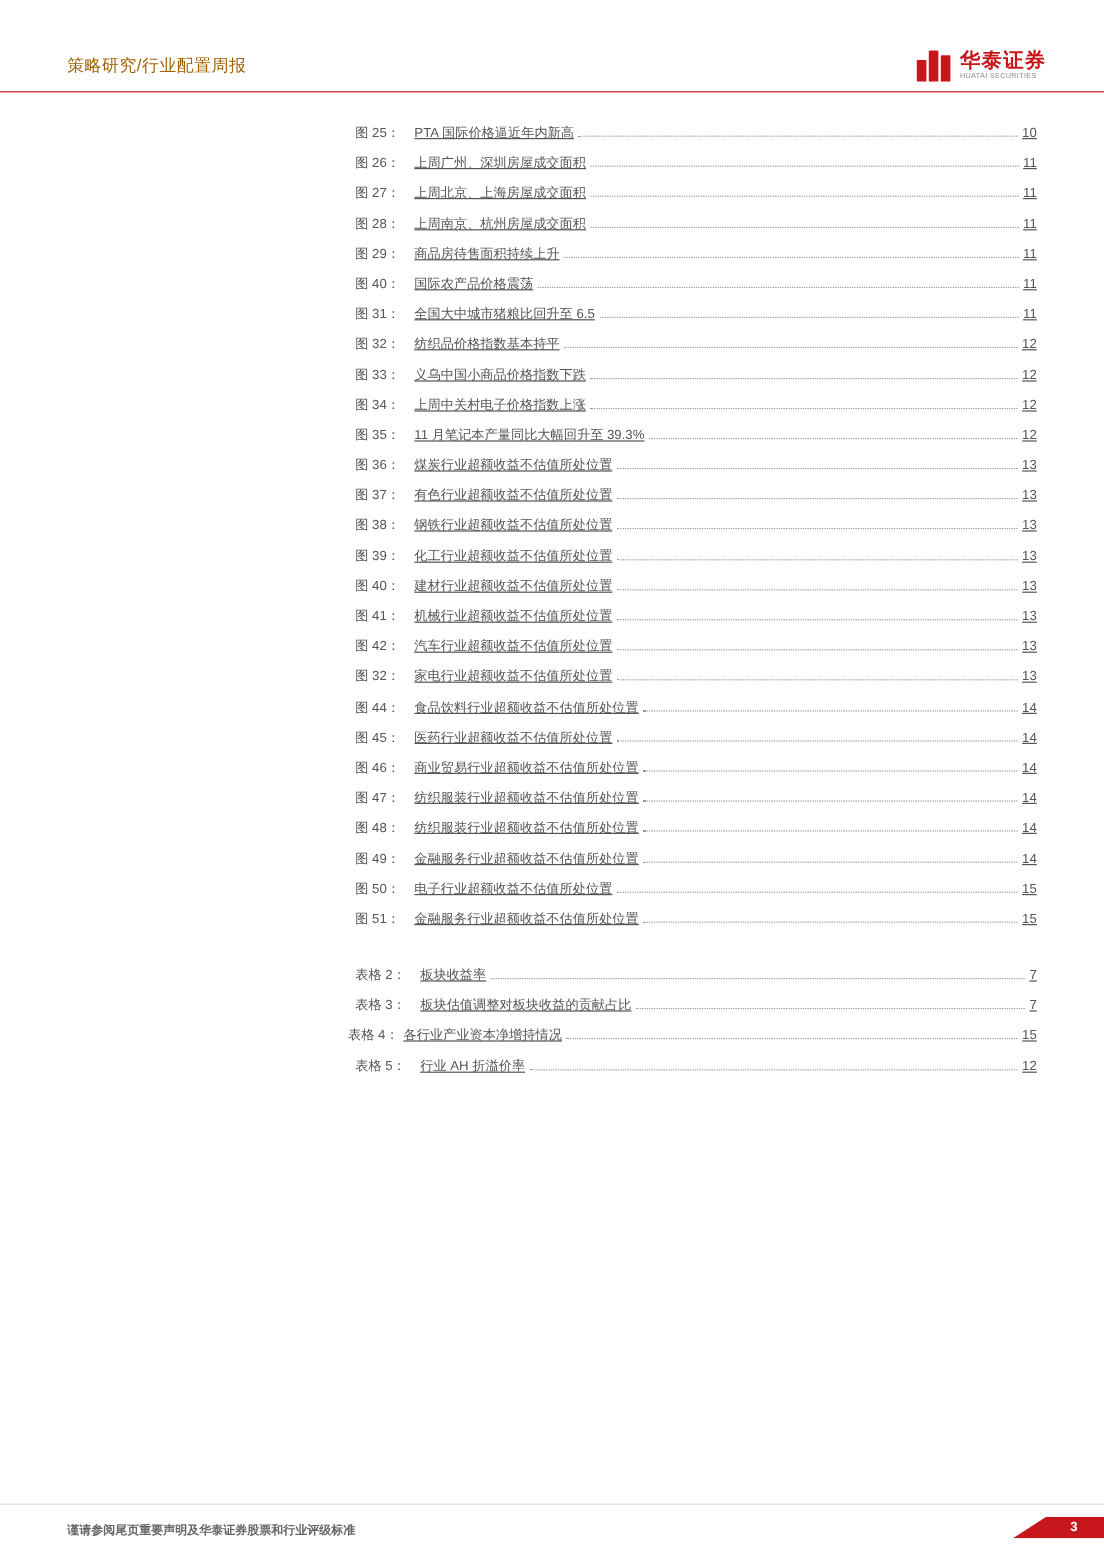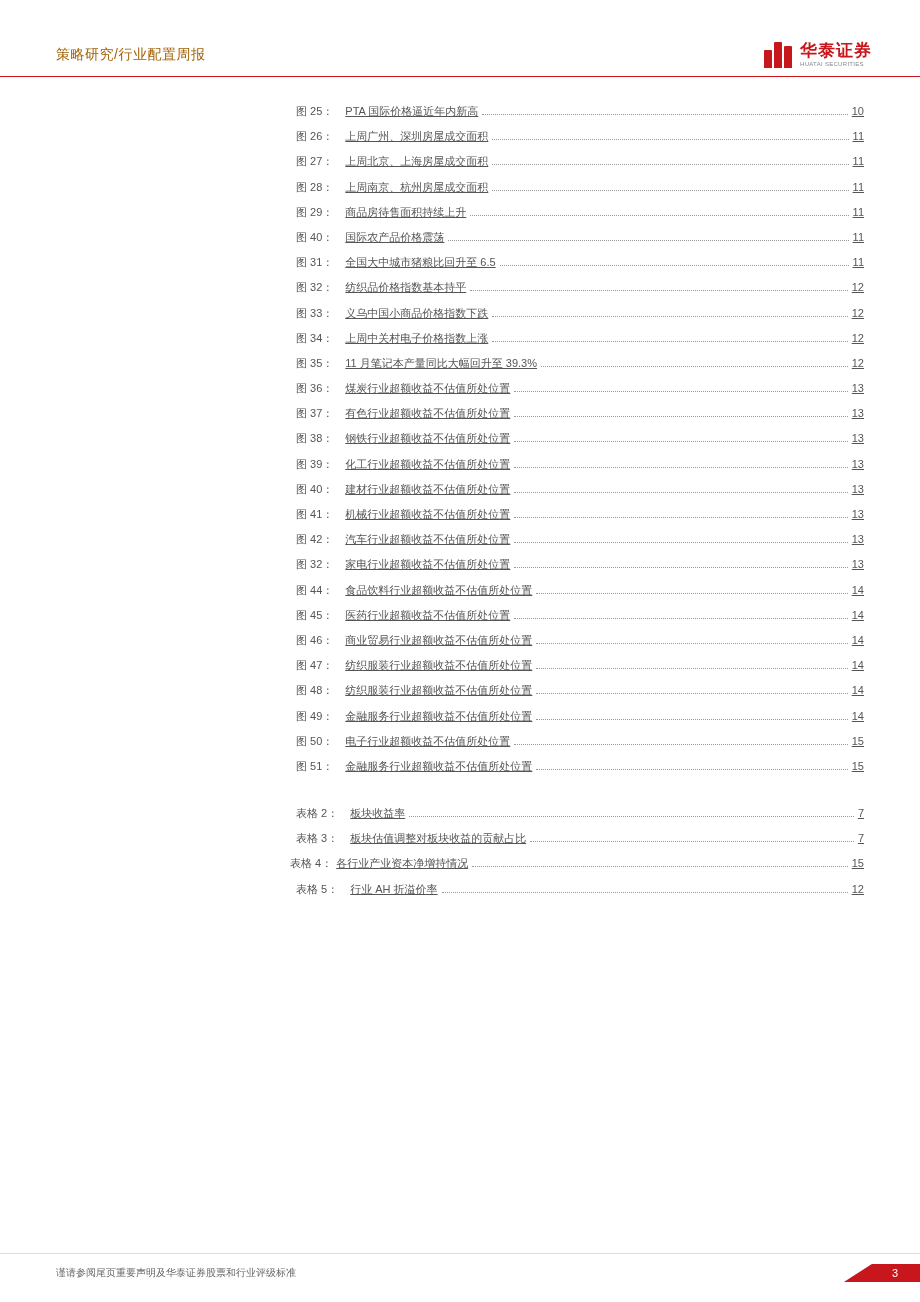--- a/index.html
+++ b/index.html
@@ -89,24 +89,25 @@
   }
   .toc-gap { height: 22px; }
   .table-row .toc-label { flex: 0 0 64px; }
   .table-row-4 .toc-label { padding-left: 204px; flex: 0 0 66px; text-align: center; }
   .table-row-4 .toc-title { padding-left: 4px; }
   .footer {
     position: absolute;
     bottom: 20px;
     left: 0; right: 0;
     display: flex;
-    align-items: center;
+    align-items: flex-end;
     justify-content: space-between;
     border-top: 1px solid #ddd;
     padding: 10px 0 0 56px;
+    font-weight: bold;
   }
   .footer-text {
     font-size: 10px;
     color: #666;
   }
   .footer-page {
     background: #c8161d;
     color: #fff;
     font-size: 11px;
     padding: 3px 22px 3px 48px;

